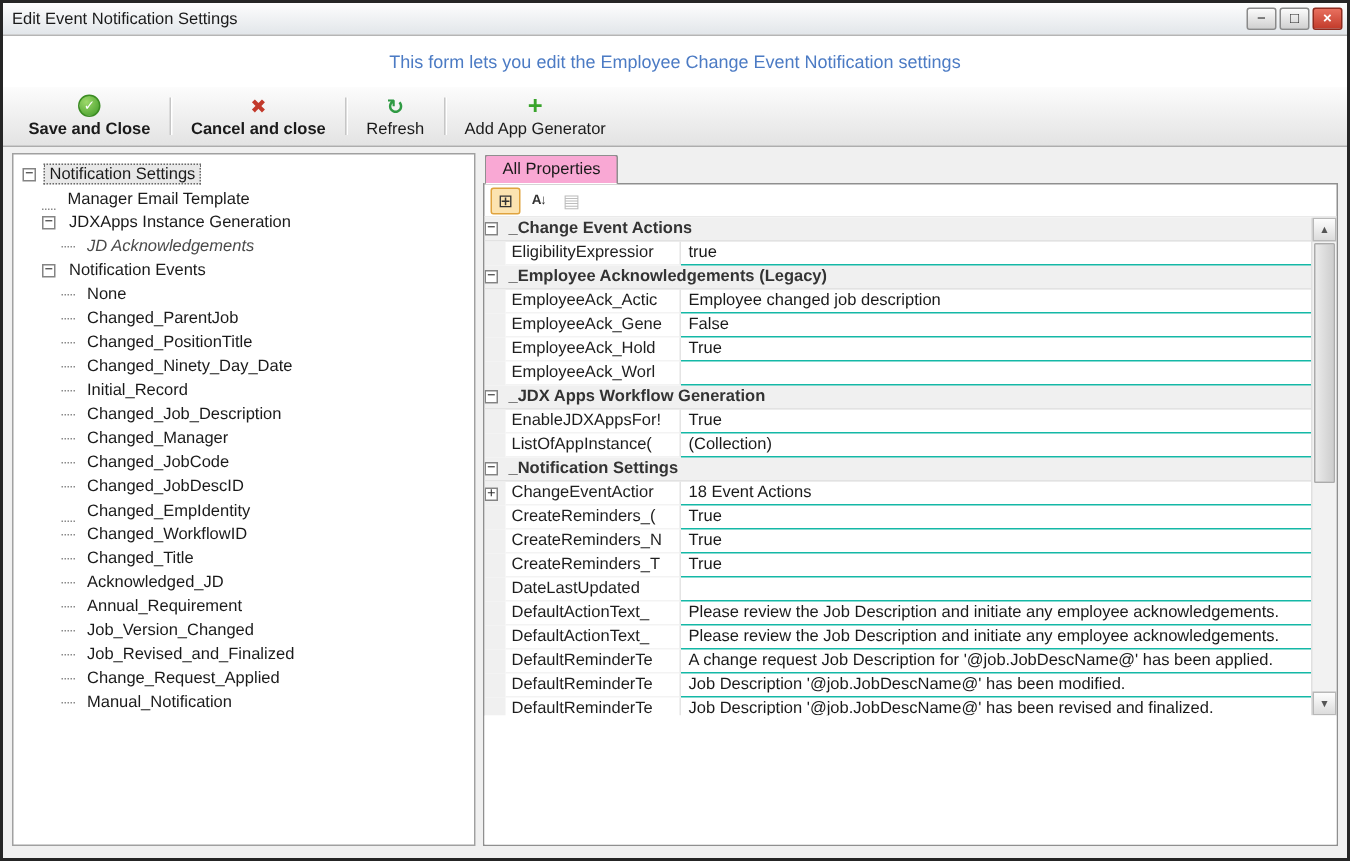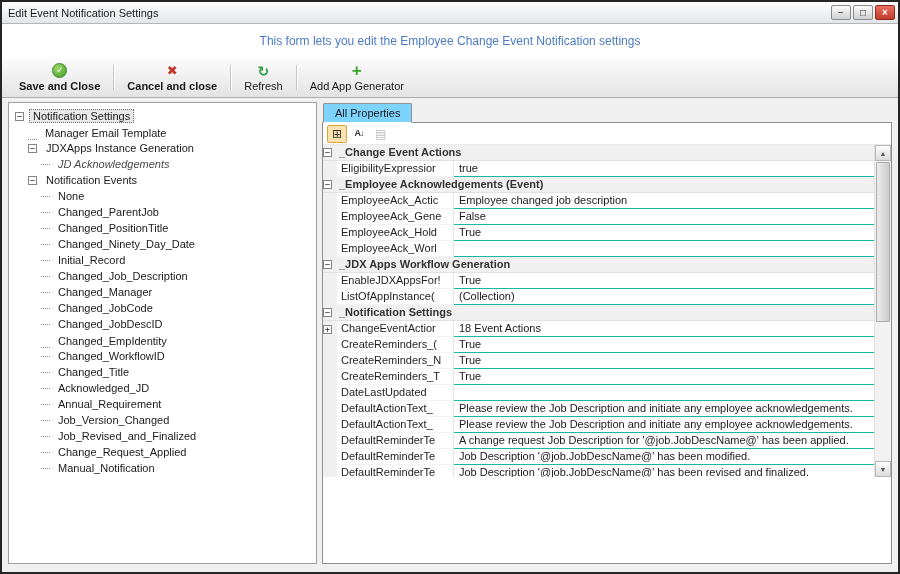--- a/index.html
+++ b/index.html
@@ -29,21 +29,21 @@
   .tree-panel{flex:0 0 309px;background:#fff;border:1px solid #A0A0A0;padding:5px 2px;overflow:hidden;font-size:11px;color:#1a1a1a}
   .tree-item{height:16px;display:flex;align-items:center;white-space:nowrap}
   .expander{width:9px;height:9px;border:1px solid #848484;background:#fff;color:#333;font-size:9px;line-height:7px;text-align:center;flex:0 0 9px;margin-right:5px;font-family:"DejaVu Sans Mono",monospace}
   .dash{flex:0 0 9px;height:0;border-top:1px dotted #8a8a8a;margin-right:4px}
   .tree-label{padding:0 3px;border:1px solid transparent}
   .tree-label.selected{background:#E8E8E8;border:1px dotted #6a6a6a}
   .tree-label.italic{font-style:italic;color:#4a4a4a}
   
   .right-col{flex:1;display:flex;flex-direction:column;min-width:0}
   .tab-row{flex:0 0 20px;display:flex;padding-left:1px}
-  .tab{position:relative;top:1px;z-index:2;background:#7dd3fc;border:1px solid #8F8F8F;border-bottom:1px solid #fff;border-radius:2px 2px 0 0;padding:3px 11px 0;font-size:11px;color:#1a1a1a;cursor:default}
+  .tab{position:relative;top:1px;z-index:2;background:#f9a8d4;border:1px solid #8F8F8F;border-bottom:1px solid #fff;border-radius:2px 2px 0 0;padding:3px 11px 0;font-size:11px;color:#1a1a1a;cursor:default}
   .prop-panel{flex:1;background:#fff;border:1px solid #8F8F8F;display:flex;flex-direction:column;min-height:0}
   .grid-toolbar{flex:0 0 22px;display:flex;align-items:center;gap:2px;padding:1px 4px;border-bottom:1px solid #EAEAEA}
   .gt-btn{width:20px;height:18px;display:flex;align-items:center;justify-content:center;border:1px solid transparent;border-radius:2px;color:#333;cursor:default}
   .gt-btn.selected{background:#FCE3B0;border-color:#E0A33E}
   .gt-btn.disabled{color:#BDBDBD}
   .gt-icon{line-height:1}
   .gt-icon.cat{font-size:12px}
   .gt-icon.az{font-size:9px;font-weight:bold;letter-spacing:-1px}
   .gt-icon.pp{font-size:12px}
   
@@ -234,21 +234,21 @@
               </div>
               <div class="grid-row property">
                 <span class="row-gutter"></span>
                 <span class="name-cell">EligibilityExpressior</span>
                 <span class="value-cell">true</span>
               </div>
               <div class="grid-row category">
                 <span class="cat-gutter">
                   <span class="expander">−</span>
                 </span>
-                <span class="cat-label">_Employee Acknowledgements (Event)</span>
+                <span class="cat-label">_Employee Acknowledgements (Legacy)</span>
               </div>
               <div class="grid-row property">
                 <span class="row-gutter"></span>
                 <span class="name-cell">EmployeeAck_Actic</span>
                 <span class="value-cell">Employee changed job description</span>
               </div>
               <div class="grid-row property">
                 <span class="row-gutter"></span>
                 <span class="name-cell">EmployeeAck_Gene</span>
                 <span class="value-cell">False</span>

